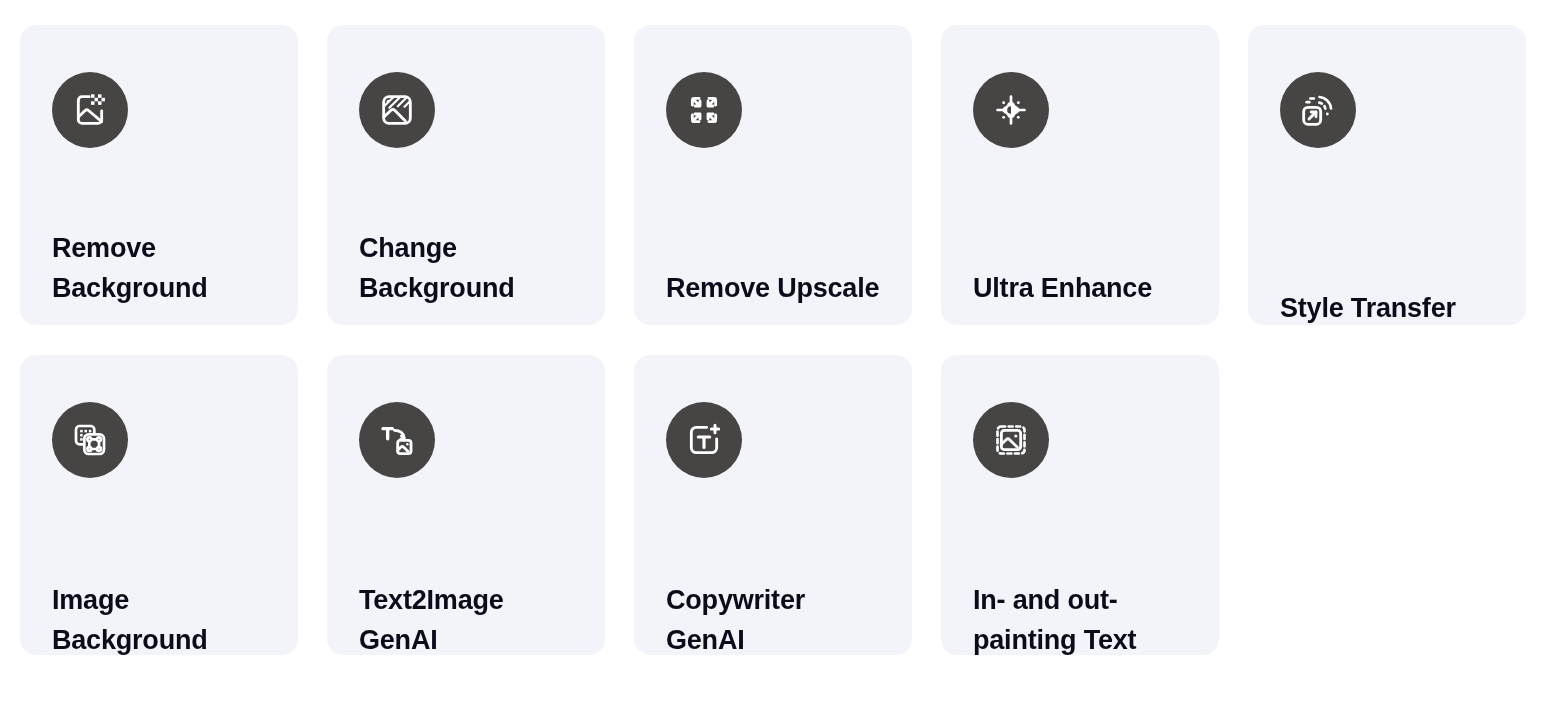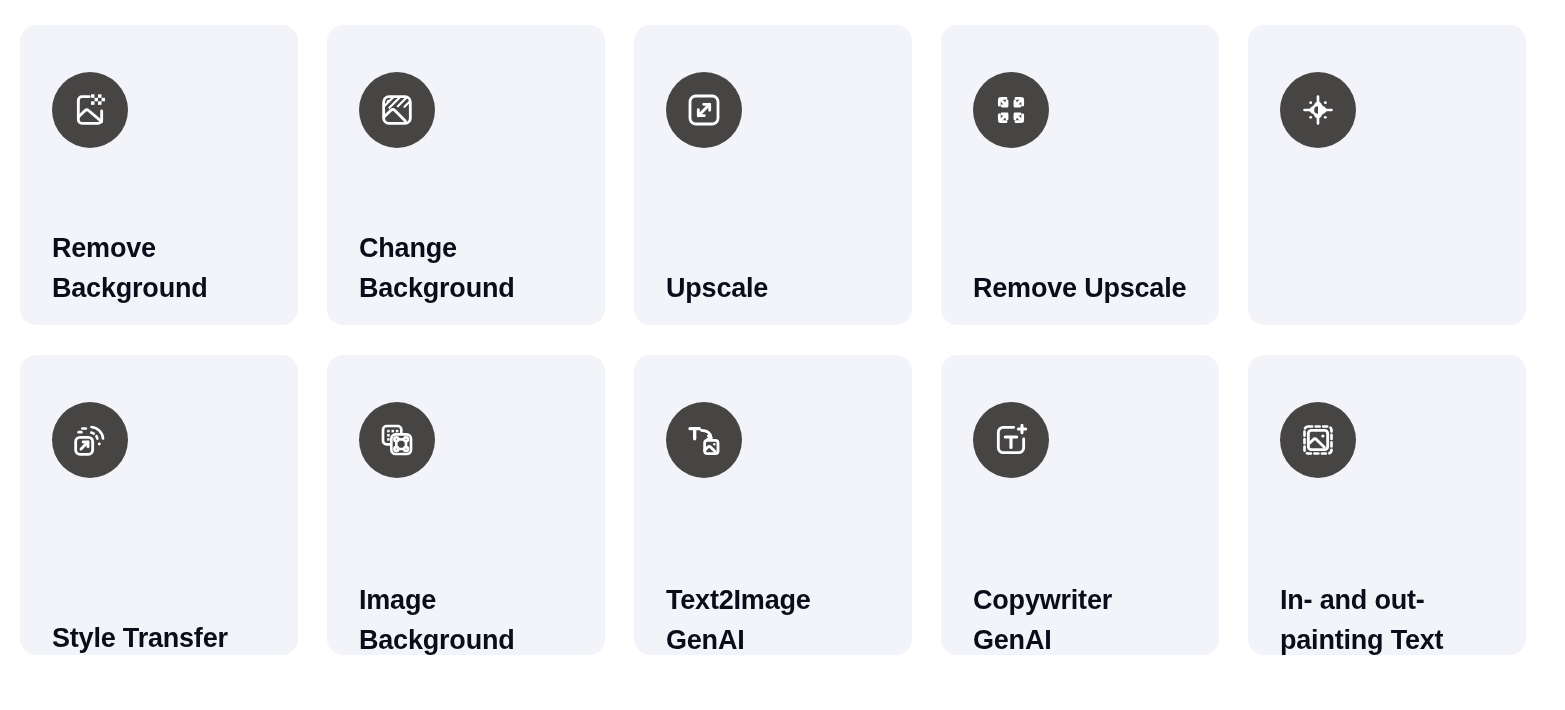--- a/index.html
+++ b/index.html
@@ -116,33 +116,20 @@
           <path d="M19.5 7.1l-3 3"></path>
         </g>
         <circle cx="6.7" cy="6.8" r="0.9" fill="#ffffff" stroke="none"></circle>
       </svg>
     </div>
     <div class="card-label">
       <span>Change</span><br><span>Background</span>
     </div>
   </div>
 
-  <div class="card row1">
-    <div class="icon-badge">
-      <svg width="40" height="40" viewBox="0 0 24 24" fill="none" stroke="#ffffff" stroke-width="1.7" stroke-linecap="round" stroke-linejoin="round">
-        <rect x="3.6" y="3.6" width="16.8" height="16.8" rx="3.4"></rect>
-        <path d="M15.4 8.6L8.6 15.4"></path>
-        <path d="M15.4 8.6h-3.6M15.4 8.6v3.6"></path>
-        <path d="M8.6 15.4h3.6M8.6 15.4v-3.6"></path>
-      </svg>
-    </div>
-    <div class="card-label one-line">
-      <span>Upscale</span>
-    </div>
-  </div>
 
   <div class="card row1">
     <div class="icon-badge">
       <svg width="40" height="40" viewBox="0 0 24 24" fill="none" stroke="#ffffff" stroke-width="1.7" stroke-linecap="round" stroke-linejoin="round">
         <path d="M5 9V6.6A1.6 1.6 0 0 1 6.6 5H9"></path>
         <path d="M15 5h2.4A1.6 1.6 0 0 1 19 6.6V9"></path>
         <path d="M19 15v2.4a1.6 1.6 0 0 1-1.6 1.6H15"></path>
         <path d="M9 19H6.6A1.6 1.6 0 0 1 5 17.4V15"></path>
         <path d="M9.6 9.6L5.2 5.2M9.6 9.6H6.6M9.6 9.6V6.6"></path>
         <path d="M14.4 9.6l4.4-4.4M14.4 9.6h3M14.4 9.6v-3"></path>
@@ -165,20 +152,23 @@
         <path d="M7.3 12H3.9M7.3 12l1.4-1.4M7.3 12l1.4 1.4"></path>
         <path d="M16.7 12h3.4M16.7 12l-1.4-1.4M16.7 12l-1.4 1.4"></path>
         <g stroke="none" fill="#ffffff">
           <circle cx="7.6" cy="7.6" r="0.85"></circle>
           <circle cx="16.4" cy="7.6" r="0.85"></circle>
           <circle cx="7.6" cy="16.4" r="0.85"></circle>
           <circle cx="16.4" cy="16.4" r="0.85"></circle>
         </g>
       </svg>
     </div>
+    <div class="card-label one-line">
+      <span>Ultra Enhance</span>
+    </div>
   </div>
 
   <div class="card row2">
     <div class="icon-badge">
       <svg width="40" height="40" viewBox="0 0 24 24" fill="none" stroke="#ffffff" stroke-width="1.7" stroke-linecap="round" stroke-linejoin="round">
         <rect x="3.4" y="10.4" width="10.2" height="10.2" rx="2.6"></rect>
         <path d="M6.6 17.4l4.2-4.2"></path>
         <path d="M10.8 13.2H7.9M10.8 13.2v2.9"></path>
         <path d="M12.9 4.2a7.6 7.6 0 0 1 6.9 6.9" stroke-width="1.6"></path>
         <path d="M12.8 7.6a4.3 4.3 0 0 1 3.6 3.6" stroke-width="1.6" stroke-dasharray="1.6 2.2"></path>

